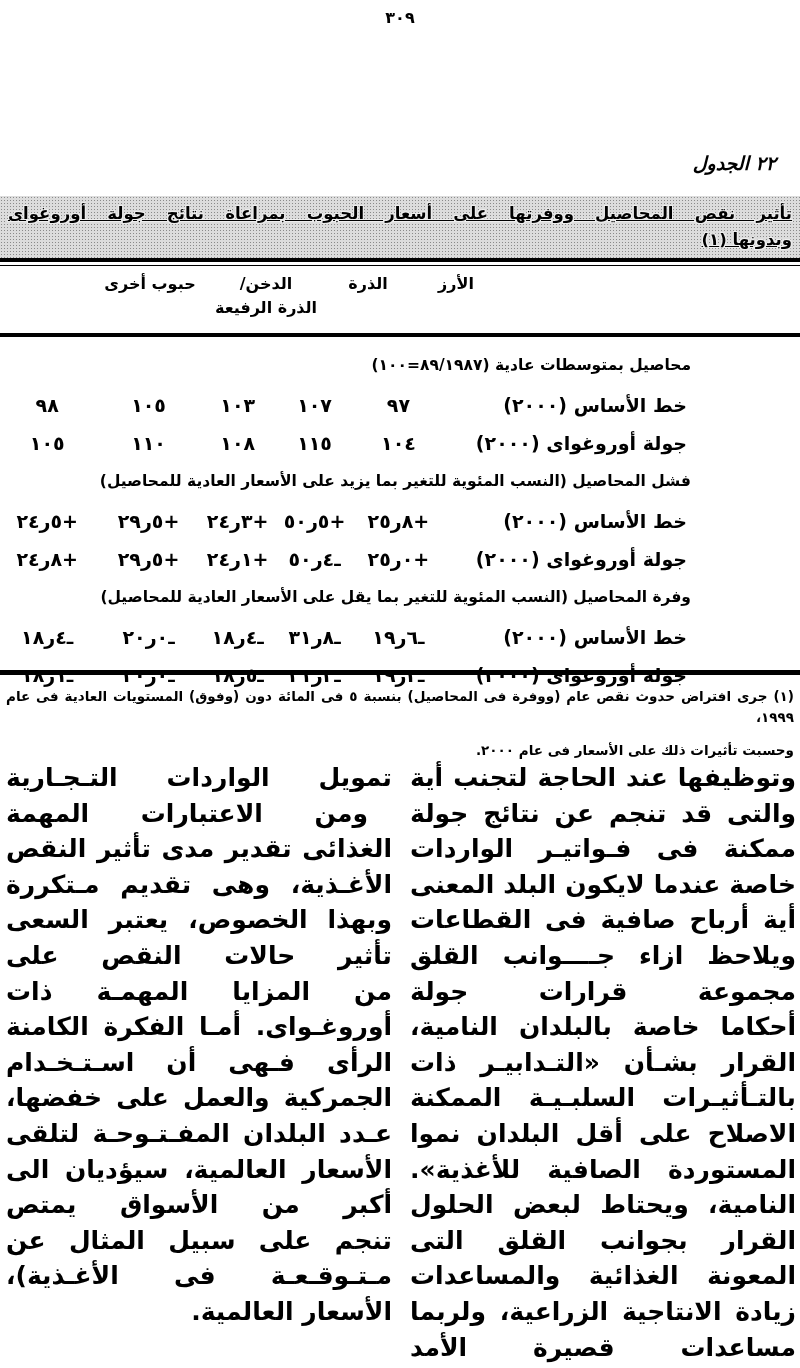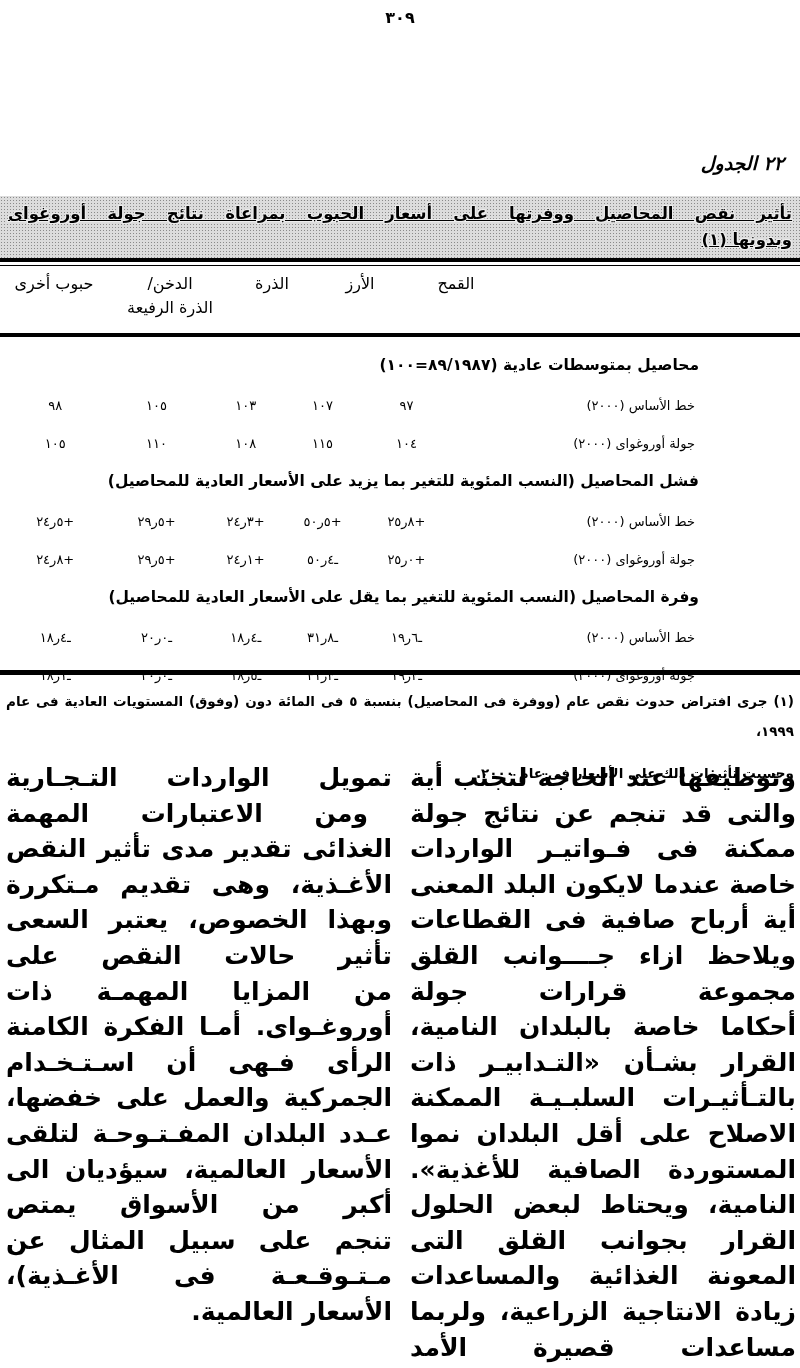--- a/index.html
+++ b/index.html
@@ -1,51 +1,51 @@
 <!DOCTYPE html>
 <html lang="ar"><head>
 <meta charset="utf-8">
 <style>
   html,body{margin:0;padding:0;background:#fff;}
   #page{position:relative;width:800px;height:1368px;background:#fff;overflow:hidden;
         font-family:"DejaVu Sans",sans-serif;color:#000;}
   [data-name]{box-sizing:border-box;}
   #pageno{position:absolute;top:8px;left:0;width:800px;text-align:center;
           font-size:16px;font-weight:bold;}
-  #tablelabel{position:absolute;top:152px;right:16px;direction:rtl;
+  #tablelabel{position:absolute;top:152px;right:24px;direction:rtl;
           font-size:19px;font-weight:bold;font-style:italic;}
   #band{position:absolute;top:196px;left:0;width:800px;height:62px;direction:rtl;
         padding:5px 8px 0 8px;font-weight:bold;font-size:16.5px;line-height:26px;
         background-color:#dcdcdc;
         background-image:radial-gradient(#8a8a8a 0.8px,transparent 0.9px);
         background-size:3px 3px;text-decoration:underline;}
   #band .t1{text-align:justify;text-align-last:justify;
         text-shadow:1px 1px 0 #eee,-1px -1px 0 #eee,1px -1px 0 #eee,-1px 1px 0 #eee;}
   #band .t2{text-align:right;
         text-shadow:1px 1px 0 #eee,-1px -1px 0 #eee,1px -1px 0 #eee,-1px 1px 0 #eee;}
   .rule{position:absolute;left:0;width:800px;background:#000;}
   #rule1a{top:258px;height:4px;}
   #rule1b{top:265px;height:1px;}
   #rule2{top:333px;height:4px;}
   #rule3{top:670px;height:5px;}
   
   #thead{position:absolute;top:272px;left:0;width:800px;display:flex;direction:rtl;}
-  #sections{position:absolute;top:346px;left:8px;width:699px;direction:rtl;}
-  .cell{text-align:center;font-weight:normal;}
+  #sections{position:absolute;top:346px;left:0;width:699px;direction:rtl;}
+  .cell{text-align:center;font-weight:bold;}
   .c0{width:37%;} .c1{width:12%;} .c2{width:12%;} .c3{width:10%;} .c4{width:15.5%;} .c5{width:13.5%;}
   #thead .cell{font-size:16px;line-height:24px;}
   .sec-h{text-align:right;padding:0 8px 0 0;font-size:15.5px;font-weight:bold;
          height:26px;line-height:26px;margin-bottom:8px;margin-top:6px;}
   .trow{display:flex;direction:rtl;height:38px;align-items:center;}
   .rlabel{text-align:right!important;padding-right:12px;font-size:16px;}
-  .trow .cell{font-size:13px;}
+  .trow .cell{font-size:19px;}
   .num{direction:ltr;unicode-bidi:bidi-override;}
   
   #footnote{position:absolute;top:686px;left:0;width:800px;direction:rtl;
-            padding:0 6px;font-size:13.5px;font-weight:bold;line-height:30px;}
+            padding:0 6px;font-size:13.5px;font-weight:bold;line-height:21px;}
   #footnote .f1{text-align:justify;text-align-last:justify;margin-bottom:12px;}
   #footnote .f2{text-align:right;}
   
   .bodycol{position:absolute;top:760px;width:386px;direction:rtl;overflow:hidden;}
   #col-right{left:410px;}
   #col-left{left:6px;}
   .bline{height:35.6px;line-height:35.6px;font-size:25px;font-weight:bold;
          text-align:justify;text-align-last:justify;white-space:normal;overflow:hidden;}
   .bline.end{text-align-last:right;}
   .bline.ind{padding-right:24px;}
@@ -62,23 +62,20 @@
   <div id="band" data-name="table-title-band">
     <div class="t1" data-name="table-title-line1">تأثير نقص المحاصيل ووفرتها على أسعار الحبوب بمراعاة نتائج جولة أوروغواى</div>
     <div class="t2" data-name="table-title-line2">وبدونها (١)</div>
   </div>
 
   <div id="rule1a" class="rule" data-name="horizontal-rule"></div>
   <div id="rule1b" class="rule" data-name="horizontal-rule"></div>
 
   <div id="thead" data-name="table-header-row">
       <div class="cell c0" data-name="col-header-spacer"></div>
-      <div class="cell c1" data-name="col-header">
-        <div>القمح</div>
-      </div>
       <div class="cell c2" data-name="col-header">
         <div>الأرز</div>
       </div>
       <div class="cell c3" data-name="col-header">
         <div>الذرة</div>
       </div>
       <div class="cell c4" data-name="col-header">
         <div>الدخن/</div>
         <div>الذرة الرفيعة</div>
       </div>

